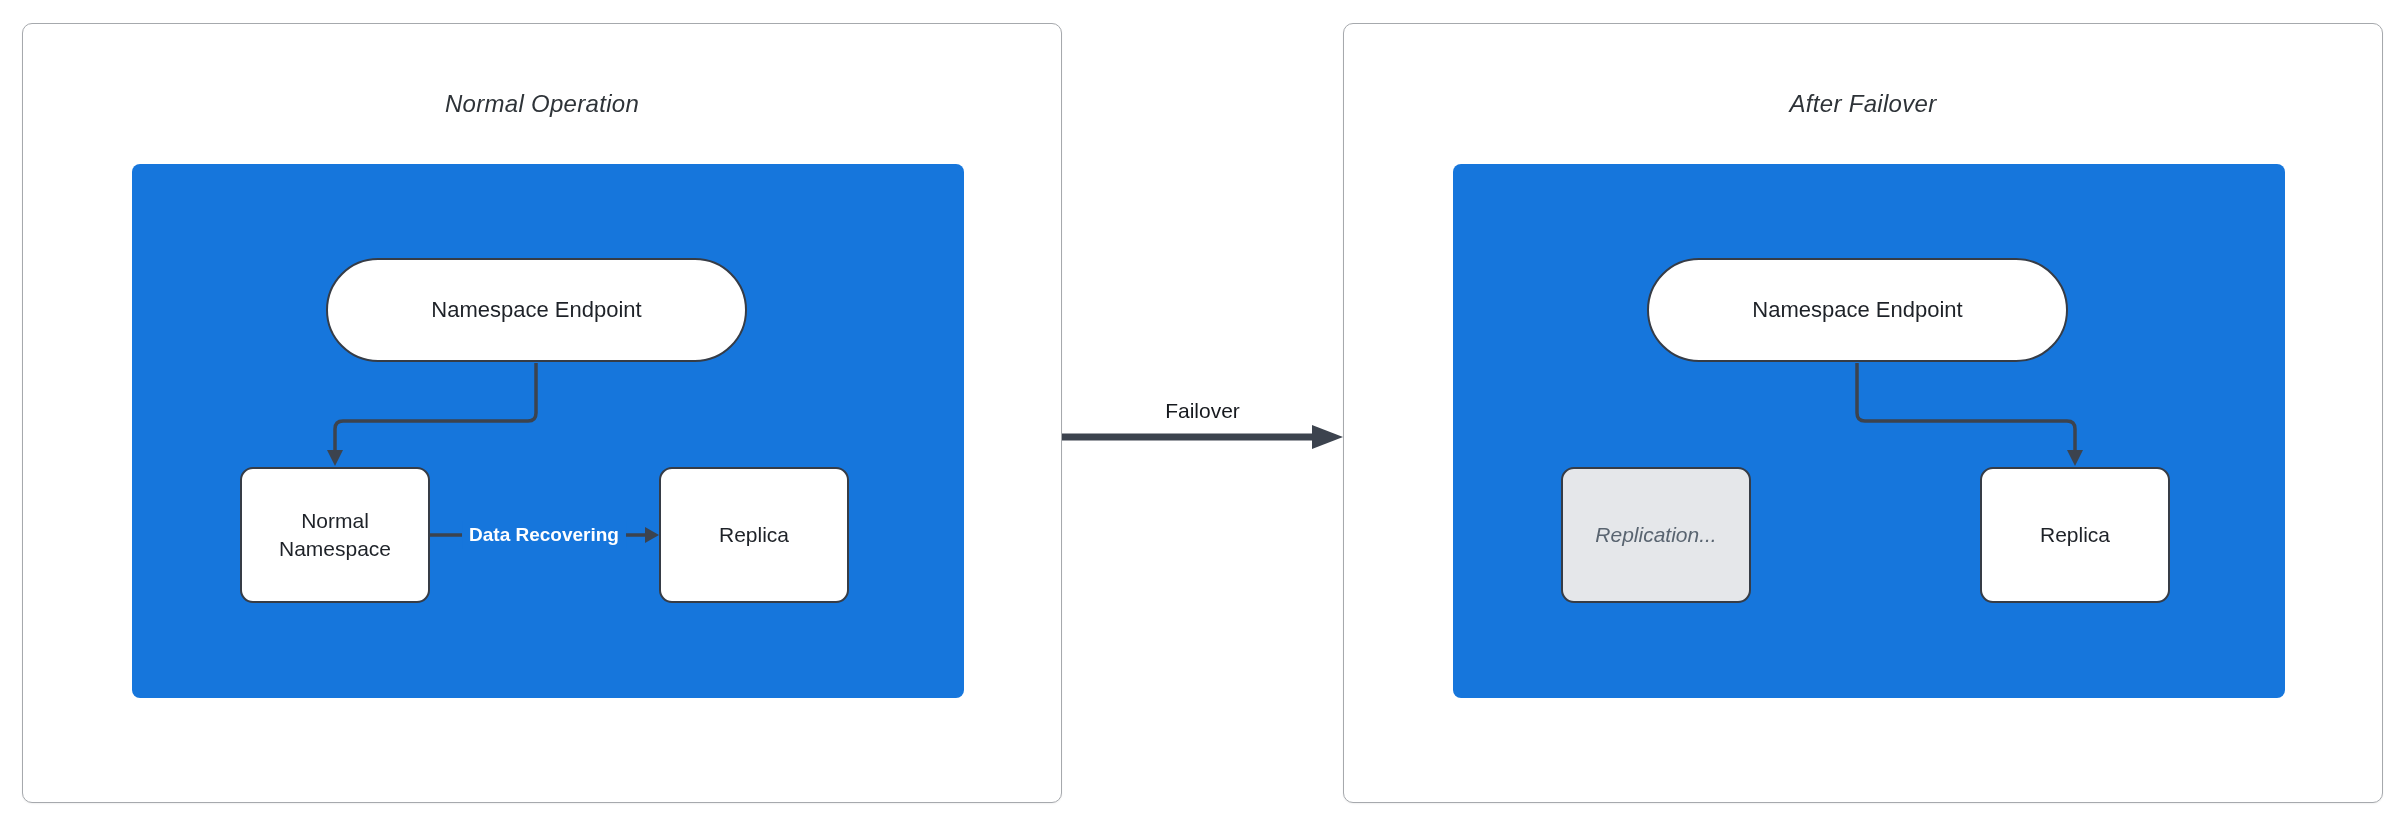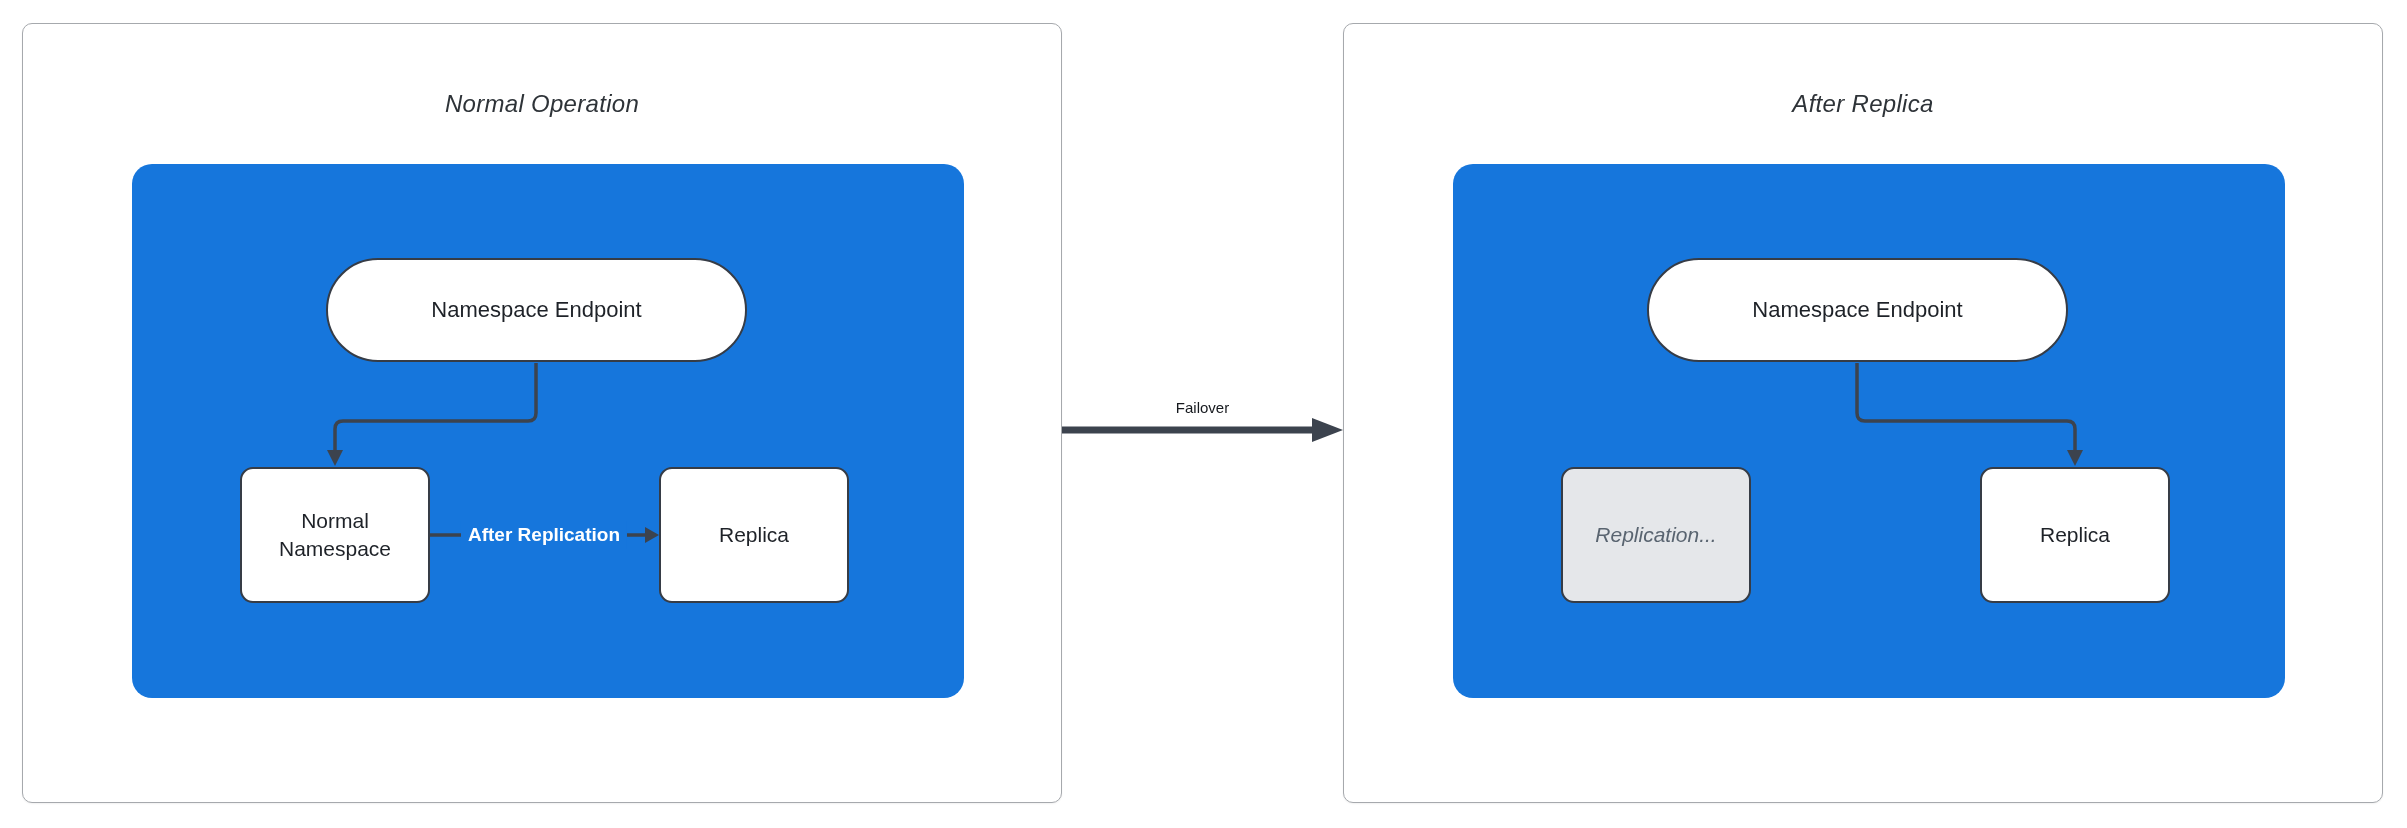--- a/index.html
+++ b/index.html
@@ -26,21 +26,21 @@
     box-sizing:border-box;box-shadow:0 1px 2px rgba(0,0,0,.06);
   }
   .panel-left{left:22px;}
   .panel-right{left:1343px;}
   .panel-title{
     position:absolute;top:66px;left:0;width:100%;text-align:center;
     font-size:24px;font-style:italic;color:var(--title-text);letter-spacing:.3px;
   }
   .blue-box{
     position:absolute;left:109px;top:140px;width:832px;height:534px;
-    background:var(--blue);border-radius:20px;
+    background:var(--blue);border-radius:8px;
   }
   .connectors{position:absolute;left:0;top:0;width:832px;height:534px;pointer-events:none;}
   .connectors .edge{fill:none;stroke:var(--stroke);stroke-width:3.5;}
   .connectors .arrowhead{fill:var(--stroke);stroke:none;}
   .pill{
     position:absolute;left:194px;top:94px;width:421px;height:104px;
     background:#fff;border:2.5px solid var(--node-border);border-radius:54px;
     box-sizing:border-box;display:flex;align-items:center;justify-content:center;
     font-size:22px;color:var(--node-text);
   }
@@ -56,21 +56,21 @@
   .node-recovering{
     background:var(--recovering-fill);color:var(--recovering-text);font-style:italic;
   }
   .edge-label{
     position:absolute;left:412px;top:371px;transform:translate(-50%,-50%);
     background:var(--blue);color:var(--edge-label-text);
     font-size:19px;font-weight:bold;white-space:nowrap;padding:3px 7px;
   }
   .failover{position:absolute;left:1062px;top:399px;width:281px;text-align:center;}
   .failover-label{
-    font-size:15px;color:var(--failover-text);
+    font-size:21px;color:var(--failover-text);
   }
   .failover-arrow{display:block;}
   .failover-arrow line{stroke:var(--stroke);stroke-width:7;}
   .failover-arrow polygon{fill:var(--stroke);}
 </style>
 </head>
 <body>
 
 <div class="canvas">
 
@@ -85,34 +85,34 @@
       </svg>
       <div class="pill">
         <span>Namespace Endpoint</span>
       </div>
       <div class="node node-a">
         <span>Normal Namespace</span>
       </div>
       <div class="node node-b">
         <span>Replica</span>
       </div>
-      <div class="edge-label">After Replication</div>
+      <div class="edge-label">Data Recovering</div>
     </div>
   </section>
 
   <div class="failover">
     <div class="failover-label">Failover</div>
     <svg class="failover-arrow" width="281" height="28" viewBox="0 0 281 28">
       <line x1="0" y1="14" x2="252" y2="14"></line>
       <polygon points="250,2 250,26 281,14"></polygon>
     </svg>
   </div>
 
   <section class="panel panel-right">
-    <div class="panel-title">After Replica</div>
+    <div class="panel-title">After Failover</div>
     <div class="blue-box">
       <svg class="connectors" viewBox="0 0 832 534" width="832" height="534">
         <path class="edge" d="M404,199 L404,249 Q404,257 412,257 L614,257 Q622,257 622,265 L622,288"></path>
         <polygon class="arrowhead" points="614,286 630,286 622,302"></polygon>
       </svg>
       <div class="pill">
         <span>Namespace Endpoint</span>
       </div>
       <div class="node node-a node-recovering">
         <span>Replication...</span>

